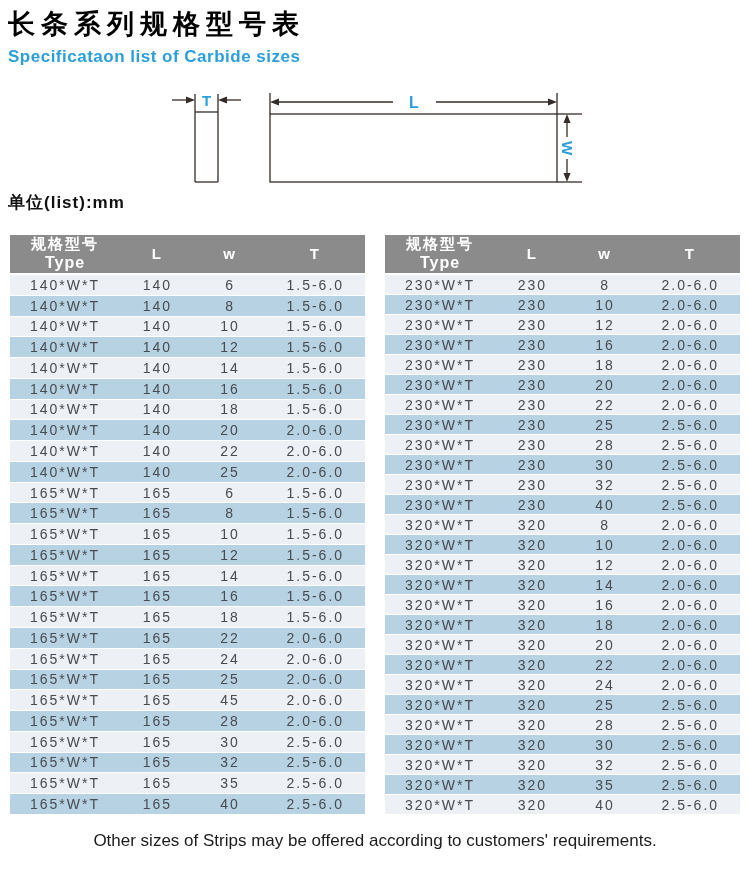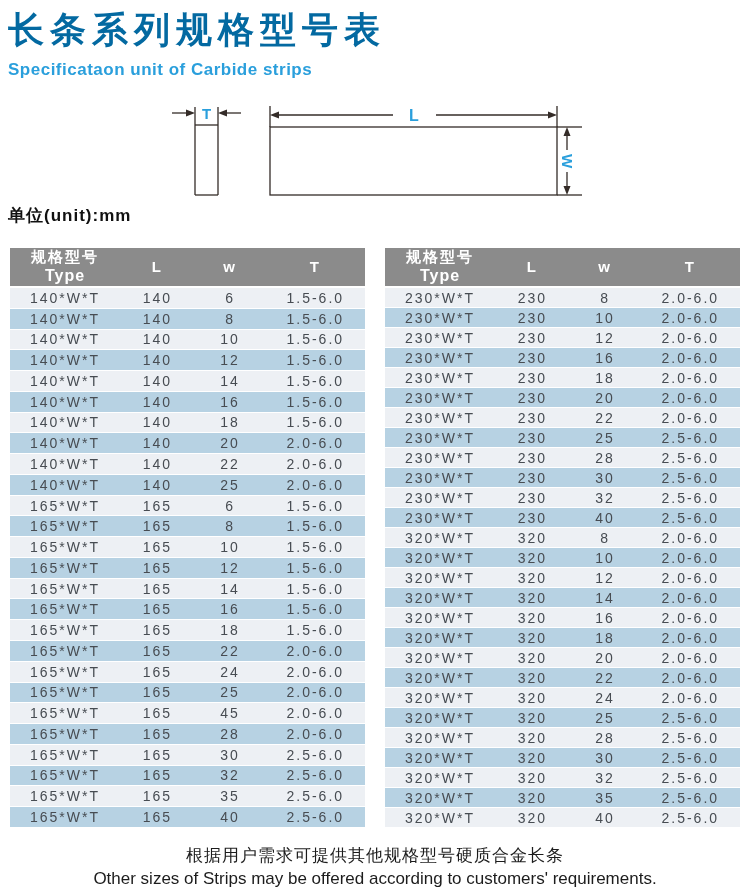--- a/index.html
+++ b/index.html
@@ -6,22 +6,22 @@
   body {
     width: 750px; height: 889px;
     background: #ffffff;
     font-family: "Liberation Sans", sans-serif;
     overflow: hidden;
   }
   .page { width: 750px; height: 889px; position: relative; }
 
   .title {
     margin: 6px 0 0 8px;
-    font-size: 36px; font-weight: bold;
-    color: #0369a1; letter-spacing: 6px;
+    font-size: 27px; font-weight: bold;
+    color: #000000; letter-spacing: 6px;
   }
   .subtitle {
     margin: 5px 0 0 8px;
     font-size: 17px; font-weight: bold;
     color: #2A9FDC; letter-spacing: 0.5px;
   }
 
   .diagram { display: block; margin: 22px 0 0 168px; }
 
   .unit-label {
@@ -65,21 +65,21 @@
   svg text.dim-label { fill: #2A9FDC; font-weight: bold; font-family: "Liberation Sans", sans-serif; }
   svg .ln { stroke: #342C28; stroke-width: 1.3; fill: none; }
   svg .ah { fill: #342C28; stroke: none; }
 </style>
 </head>
 <body>
 
 <div class="page">
 
   <h1 class="title">长条系列规格型号表</h1>
-  <div class="subtitle">Specificataon unit of  Carbide strips</div>
+  <div class="subtitle">Specificataon list of  Carbide sizes</div>
 
   <svg class="diagram" width="420" height="100" viewBox="0 0 420 100">
 
     <line class="ln" x1="27" y1="5" x2="27" y2="93"></line>
     <line class="ln" x1="50" y1="5" x2="50" y2="93"></line>
     <line class="ln" x1="27" y1="23" x2="50" y2="23"></line>
     <line class="ln" x1="27" y1="93" x2="50" y2="93"></line>
     <line class="ln" x1="4" y1="11" x2="20" y2="11"></line>
     <polygon class="ah" points="27,11 18,7.5 18,14.5"></polygon>
     <line class="ln" x1="73" y1="11" x2="57" y2="11"></line>
@@ -97,21 +97,21 @@
 
     <line class="ln" x1="389" y1="25" x2="414" y2="25"></line>
     <line class="ln" x1="389" y1="93" x2="414" y2="93"></line>
     <line class="ln" x1="399" y1="31" x2="399" y2="48"></line>
     <line class="ln" x1="399" y1="70" x2="399" y2="87"></line>
     <polygon class="ah" points="399,25 395.5,34 402.5,34"></polygon>
     <polygon class="ah" points="399,93 395.5,84 402.5,84"></polygon>
     <text class="dim-label" x="399" y="59" font-size="15" text-anchor="middle" transform="rotate(90 399 59)" dy="5">W</text>
   </svg>
 
-  <div class="unit-label">单位(unit):mm</div>
+  <div class="unit-label">单位(list):mm</div>
 
   <div class="tables">
 
     <table class="spec">
       <colgroup>
           <col class="c-type">
           <col class="c-l">
           <col class="c-w">
           <col class="c-t">
         </colgroup>
@@ -466,17 +466,16 @@
             <td>320</td>
             <td>40</td>
             <td>2.5-6.0</td>
           </tr>
         </tbody>
     </table>
 
   </div>
 
   <div class="footer">
-    <div class="cn">根据用户需求可提供其他规格型号硬质合金长条</div>
     <div class="en">Other sizes of Strips may be offered according to customers' requirements.</div>
   </div>
 
 </div>
 
 </body></html>

